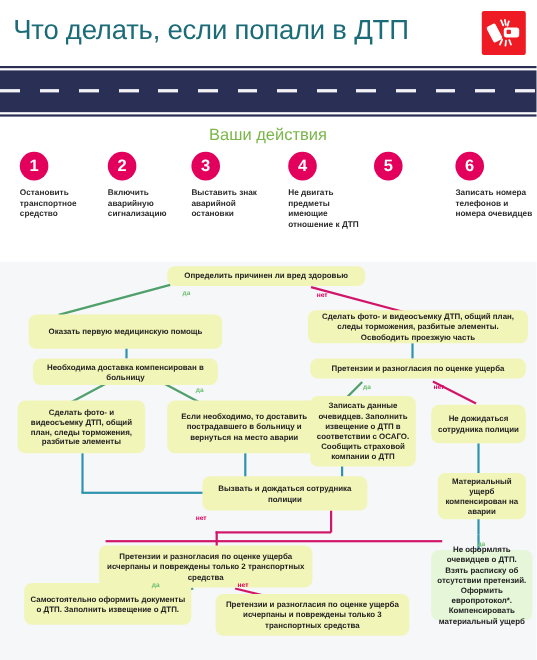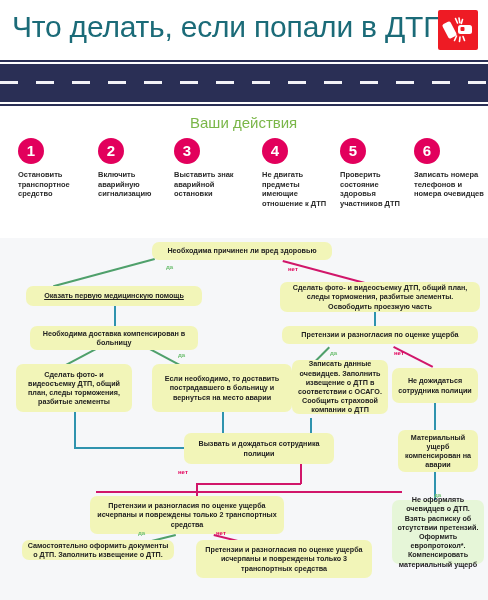--- a/index.html
+++ b/index.html
@@ -19,21 +19,21 @@
   
   #header-band {
     position: absolute;
     left: 0; top: 0;
     width: 488px; height: 58px;
     background: #ffffff;
   }
   #header-title {
     position: absolute;
     left: 12px; top: 12px;
-    font-size: 30px;
+    font-size: 25px;
     line-height: 30px;
     color: #1b6b78;
     letter-spacing: -0.2px;
     white-space: nowrap;
     font-weight: 400;
   }
   #crash-icon {
     position: absolute;
     right: 10px; top: 10px;
     width: 40px; height: 40px;
@@ -206,21 +206,20 @@
     <div class="step" id="step-3">
       <div class="step-badge">3</div>
       <div class="step-text">Выставить знак аварийной остановки</div>
     </div>
     <div class="step" id="step-4">
       <div class="step-badge">4</div>
       <div class="step-text">Не двигать предметы имеющие отношение к ДТП</div>
     </div>
     <div class="step" id="step-5">
       <div class="step-badge">5</div>
-      <div class="step-text">Проверить состояние здоровья участников ДТП</div>
     </div>
     <div class="step" id="step-6">
       <div class="step-badge">6</div>
       <div class="step-text">Записать номера телефонов и номера очевидцев</div>
     </div>
   </div>
 
   <div id="flow">
 
     <div class="diag yes" style="left:155px; top:22px; width:105px; transform:rotate(165deg);"></div>
@@ -251,47 +250,47 @@
     <div class="conn no" style="left:196px; top:245px; width:1.6px; height:18px;"></div>
 
     <div class="conn no" style="left:96px; top:253px; width:306px; height:1.6px;"></div>
     <div class="conn v" style="left:434px; top:228px; height:20px;"></div>
 
     <div class="diag yes" style="left:176px; top:298px; width:56px; transform:rotate(166deg);"></div>
     <div class="diag no" style="left:214px; top:296px; width:52px; transform:rotate(14deg);"></div>
 
     <div class="conn v" style="left:434px; top:248px; height:22px;"></div>
 
-    <div class="node" id="n1" style="left:152px; top:4px; width:180px; height:18px;">Необходима причинен ли вред здоровью</div>
-
-    <div class="node" id="n2" style="left:26px; top:48px; width:176px; height:20px;text-decoration:underline;">Оказать первую медицинскую помощь</div>
+    <div class="node" id="n1" style="left:152px; top:4px; width:180px; height:18px;">Определить причинен ли вред здоровью</div>
+
+    <div class="node" id="n2" style="left:26px; top:48px; width:176px; height:31px;">Оказать первую медицинскую помощь</div>
 
     <div class="node" id="n3" style="left:30px; top:88px; width:168px; height:24px;">Необходима доставка компенсирован в больницу</div>
 
     <div class="node" id="n4" style="left:16px; top:126px; width:116px; height:48px;">Сделать фото- и видеосъемку ДТП, общий план, следы торможения, разбитые элементы</div>
 
     <div class="node" id="n5" style="left:152px; top:126px; width:140px; height:48px;">Если необходимо, то доставить пострадавшего в больницу и вернуться на место аварии</div>
 
     <div class="node" id="n6" style="left:280px; top:44px; width:200px; height:30px;">Сделать фото- и видеосъемку ДТП, общий план, следы торможения, разбитые элементы. Освободить проезжую часть</div>
 
     <div class="node" id="n7" style="left:282px; top:88px; width:196px; height:18px;">Претензии и разногласия по оценке ущерба</div>
 
-    <div class="node" id="n8" style="left:292px; top:122px; width:96px; height:54px;">Записать данные очевидцев. Заполнить извещение о ДТП в соответствии с ОСАГО. Сообщить страховой компании о ДТП</div>
+    <div class="node" id="n8" style="left:282px; top:122px; width:96px; height:64px;">Записать данные очевидцев. Заполнить извещение о ДТП в соответствии с ОСАГО. Сообщить страховой компании о ДТП</div>
 
     <div class="node" id="n9" style="left:392px; top:130px; width:86px; height:35px;">Не дожидаться сотрудника полиции</div>
 
     <div class="node" id="n10" style="left:184px; top:195px; width:150px; height:31px;">Вызвать и дождаться сотрудника полиции</div>
 
     <div class="node" id="n11" style="left:398px; top:192px; width:80px; height:42px;">Материальный ущерб компенсирован на аварии</div>
 
     <div class="node" id="n12" style="left:90px; top:258px; width:194px; height:38px;">Претензии и разногласия по оценке ущерба исчерпаны и повреждены только 2 транспортных средства</div>
 
     <div class="node green" id="n13" style="left:392px; top:262px; width:92px; height:64px;">Не оформлять очевидцев о ДТП. Взять расписку об отсутствии претензий. Оформить европротокол*. Компенсировать материальный ущерб</div>
 
-    <div class="node" id="n14" style="left:22px; top:302px; width:152px; height:20px;">Самостоятельно оформить документы о ДТП. Заполнить извещение о ДТП.</div>
+    <div class="node" id="n14" style="left:22px; top:292px; width:152px; height:38px;">Самостоятельно оформить документы о ДТП. Заполнить извещение о ДТП.</div>
 
     <div class="node" id="n15" style="left:196px; top:302px; width:176px; height:38px;">Претензии и разногласия по оценке ущерба исчерпаны и повреждены только 3 транспортных средства</div>
 
     <div class="lbl yes" style="left:166px; top:26px;">да</div>
     <div class="lbl no" style="left:288px; top:28px;">нет</div>
     <div class="lbl yes" style="left:178px; top:114px;">да</div>
     <div class="lbl yes" style="left:330px; top:112px;">да</div>
     <div class="lbl no" style="left:394px; top:112px;">нет</div>
     <div class="lbl no" style="left:178px; top:231px;">нет</div>
     <div class="lbl yes" style="left:138px; top:292px;">да</div>

